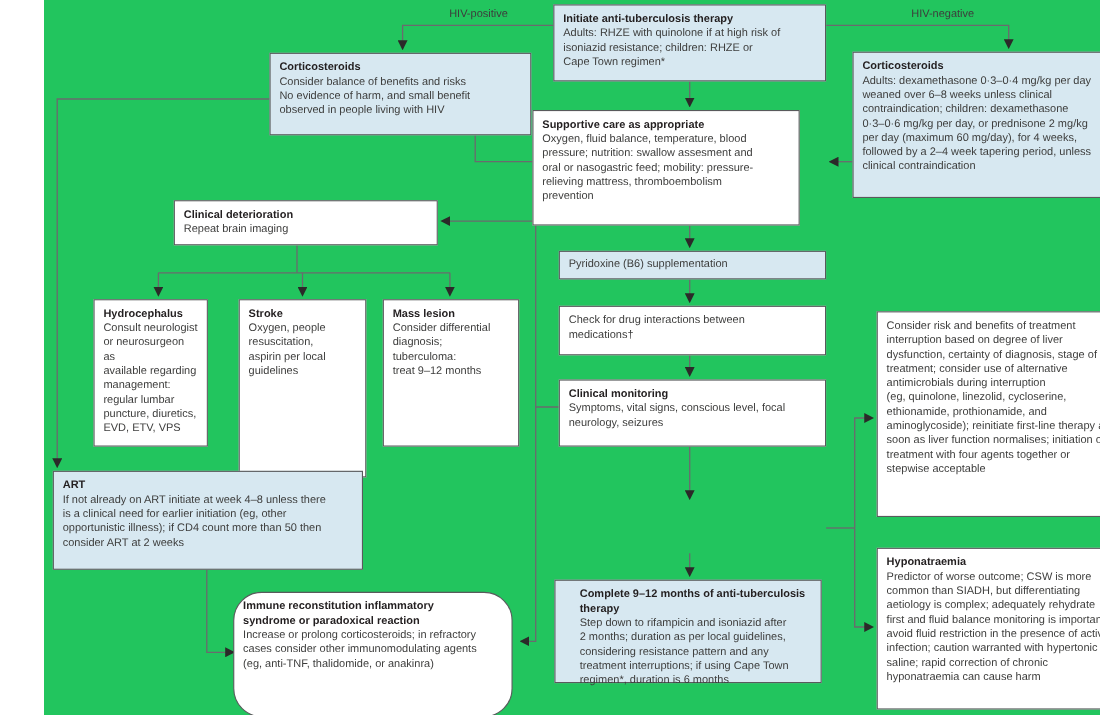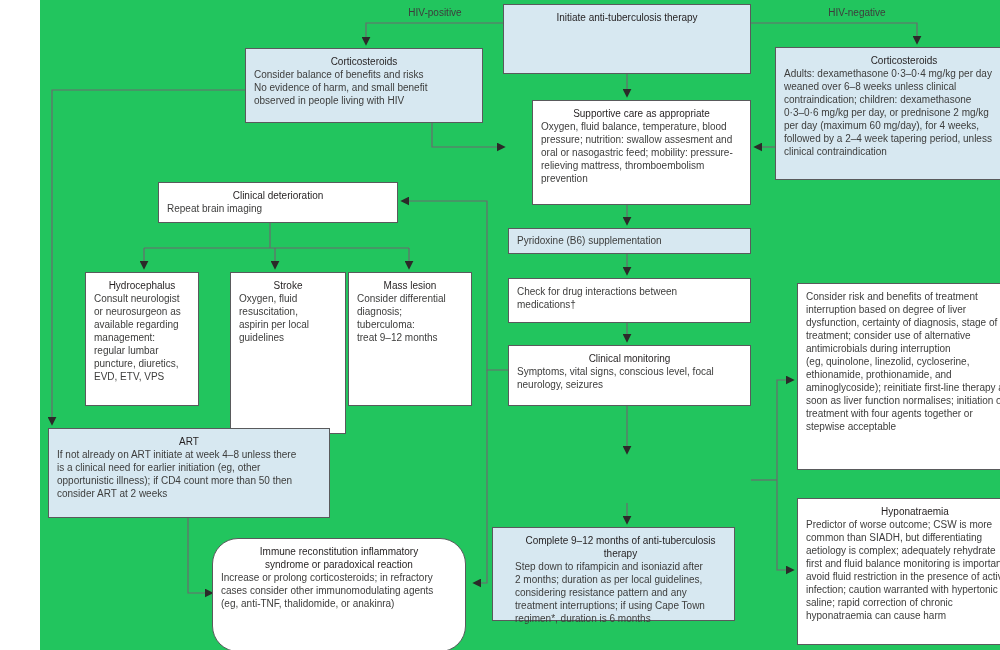--- a/index.html
+++ b/index.html
@@ -8,21 +8,21 @@
     font-family:"Liberation Sans", sans-serif; overflow:hidden;margin-left:40px;
   }
   #wires { position:absolute; left:0; top:0; width:1000px; height:650px; pointer-events:none; }
   .box {
     position:absolute; box-sizing:border-box;
     border:1px solid #595a5c; background:#ffffff;
     padding:6px 8px; font-size:10px; line-height:13px; color:#3d3d3c;
   }
   .box.blue { background:#d7e8f1; }
   .box.sm { padding:5px 8px; }
-  .t { font-weight:normal; color:#231f20; white-space:pre-line;text-align:center; }
+  .t { font-weight:bold; color:#231f20; white-space:pre-line; }
   .b { white-space:pre-line; }
   .branch-label {
     position:absolute; width:110px; text-align:center;
     font-size:10px; color:#3d3d3c;
   }
   .ln { stroke:#6a6b6e; stroke-width:1.2; fill:none; }
 </style>
 </head>
 <body>
 
@@ -56,41 +56,44 @@
     <path class="ln" d="M711,480 L737,480"></path>
     <path class="ln" d="M737,480 L737,380 L752,380" marker-end="url(#ah)"></path>
     <path class="ln" d="M737,480 L737,570 L752,570" marker-end="url(#ah)"></path>
   </svg>
 
   <div class="branch-label" style="left:340px;top:7px;">HIV-positive</div>
   <div class="branch-label" style="left:762px;top:7px;">HIV-negative</div>
 
   <div class="box blue" style="left:463px;top:4px;width:248px;height:70px;">
     <div class="t">Initiate anti-tuberculosis therapy</div>
+    <div class="b">Adults: RHZE with quinolone if at high risk of
+isoniazid resistance; children: RHZE or
+Cape Town regimen*</div>
   </div>
 
   <div class="box blue" style="left:205px;top:48px;width:238px;height:75px;">
     <div class="t">Corticosteroids</div>
     <div class="b">Consider balance of benefits and risks
 No evidence of harm, and small benefit
 observed in people living with HIV</div>
   </div>
 
   <div class="box blue" style="left:735px;top:47px;width:258px;height:133px;">
     <div class="t">Corticosteroids</div>
     <div class="b">Adults: dexamethasone 0·3–0·4 mg/kg per day
 weaned over 6–8 weeks unless clinical
 contraindication; children: dexamethasone
 0·3–0·6 mg/kg per day, or prednisone 2 mg/kg
 per day (maximum 60 mg/day), for 4 weeks,
 followed by a 2–4 week tapering period, unless
 clinical contraindication</div>
   </div>
 
-  <div class="box" style="left:492px;top:100px;width:219px;height:105px;">
+  <div class="box" style="left:444px;top:100px;width:243px;height:105px;">
     <div class="t">Supportive care as appropriate</div>
     <div class="b">Oxygen, fluid balance, temperature, blood
 pressure; nutrition: swallow assesment and
 oral or nasogastric feed; mobility: pressure-
 relieving mattress, thromboembolism
 prevention</div>
   </div>
 
   <div class="box blue sm" style="left:468px;top:228px;width:243px;height:26px;">
     <div class="b">Pyridoxine (B6) supplementation</div>
@@ -101,49 +104,49 @@
 medications†</div>
   </div>
 
   <div class="box" style="left:468px;top:345px;width:243px;height:61px;">
     <div class="t">Clinical monitoring</div>
     <div class="b">Symptoms, vital signs, conscious level, focal
 neurology, seizures</div>
   </div>
 
 
-  <div class="box blue" style="left:452px;top:527px;width:243px;height:94px;padding-left:22px;">
+  <div class="box blue" style="left:464px;top:527px;width:243px;height:94px;padding-left:22px;">
     <div class="t">Complete 9–12 months of anti-tuberculosis
 therapy</div>
     <div class="b">Step down to rifampicin and isoniazid after
 2 months; duration as per local guidelines,
 considering resistance pattern and any
 treatment interruptions; if using Cape Town
 regimen*, duration is 6 months</div>
   </div>
 
   <div class="box" style="left:118px;top:182px;width:240px;height:41px;">
     <div class="t">Clinical deterioration</div>
     <div class="b">Repeat brain imaging</div>
   </div>
 
-  <div class="box" style="left:45px;top:272px;width:114px;height:134px;">
+  <div class="box" style="left:45px;top:272px;width:104px;height:134px;">
     <div class="t">Hydrocephalus</div>
     <div class="b">Consult neurologist
 or neurosurgeon as
 available regarding
 management:
 regular lumbar
 puncture, diuretics,
 EVD, ETV, VPS</div>
   </div>
 
-  <div class="box" style="left:190px;top:272px;width:116px;height:162px;">
+  <div class="box" style="left:177px;top:272px;width:116px;height:162px;">
     <div class="t">Stroke</div>
-    <div class="b">Oxygen, fluid
+    <div class="b">Oxygen, people
 resuscitation,
 aspirin per local
 guidelines</div>
   </div>
 
   <div class="box" style="left:308px;top:272px;width:124px;height:134px;">
     <div class="t">Mass lesion</div>
     <div class="b">Consider differential
 diagnosis;
 tuberculoma:

